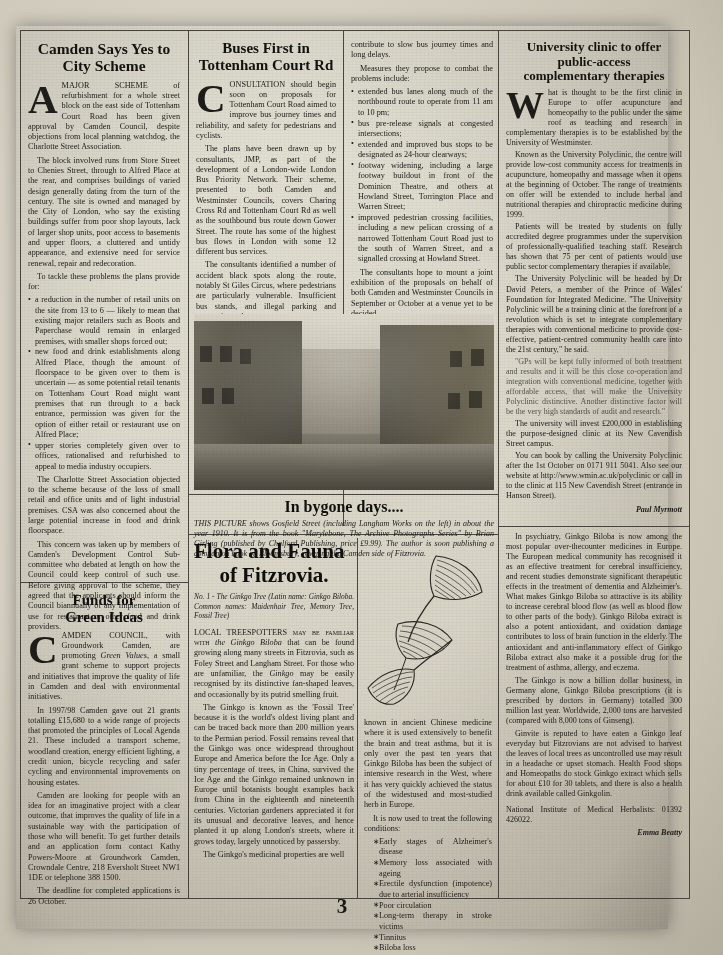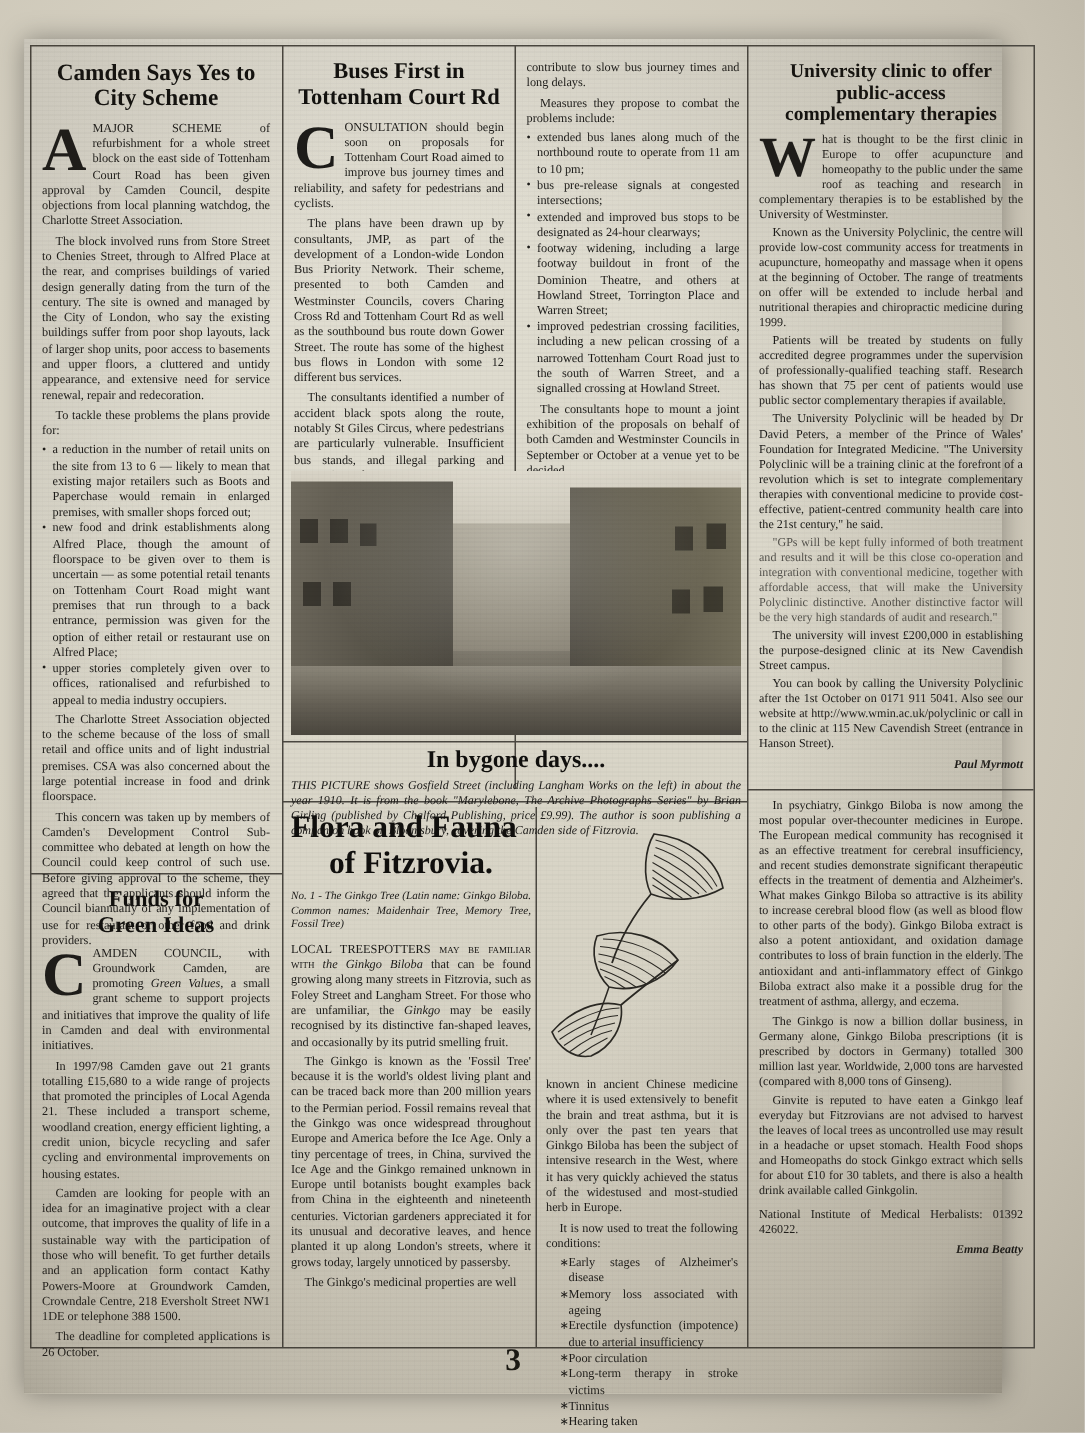--- a/index.html
+++ b/index.html
@@ -237,21 +237,21 @@
     <div class="col" style="left:348px;top:692px;width:128px;">
       <p>known in ancient Chinese medicine where it is used extensively to benefit the brain and treat asthma, but it is only over the past ten years that Ginkgo Biloba has been the subject of intensive research in the West, where it has very quickly achieved the status of the widestused and most-studied herb in Europe.</p>
       <p class="ind" style="margin-top:3px;">It is now used to treat the following conditions:</p>
       <ul style="margin-top:3px;padding-left:8px;">
         <li class="ast">Early stages of Alzheimer's disease</li>
         <li class="ast">Memory loss associated with ageing</li>
         <li class="ast">Erectile dysfunction (impotence) due to arterial insufficiency</li>
         <li class="ast">Poor circulation</li>
         <li class="ast">Long-term therapy in stroke victims</li>
         <li class="ast">Tinnitus</li>
-        <li class="ast">Hearing taken</li>
+        <li class="ast">Biloba loss</li>
         <li class="ast">Asthma</li>
       </ul>
     </div>
 
     <div class="col body-sm" style="left:490px;top:14px;width:176px;">
       <h1 class="hd hd-c">University clinic to offer</h1>
       <h1 class="hd hd-c">public-access</h1>
       <h1 class="hd hd-c" style="margin-bottom:4px;">complementary therapies</h1>
 
       <p class="lead"><span class="dc dc3" style="font-size:38px;line-height:30px;">W</span><span>hat is thought to be the first clinic in Europe to offer acupuncture and homeopathy to the public under the same roof as teaching and research in complementary therapies is to be established by the University of Westminster.</span></p>

